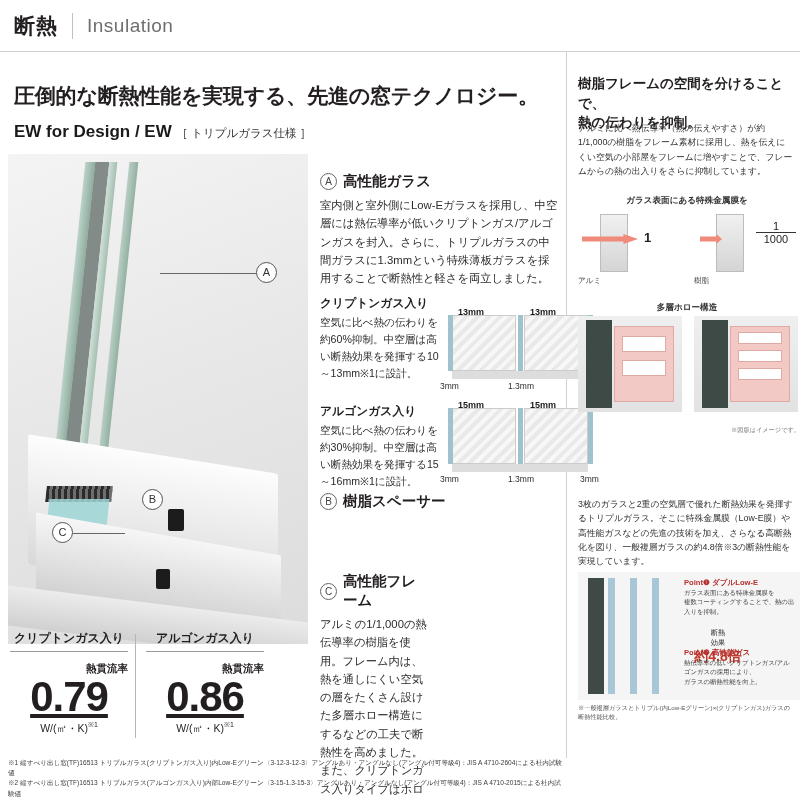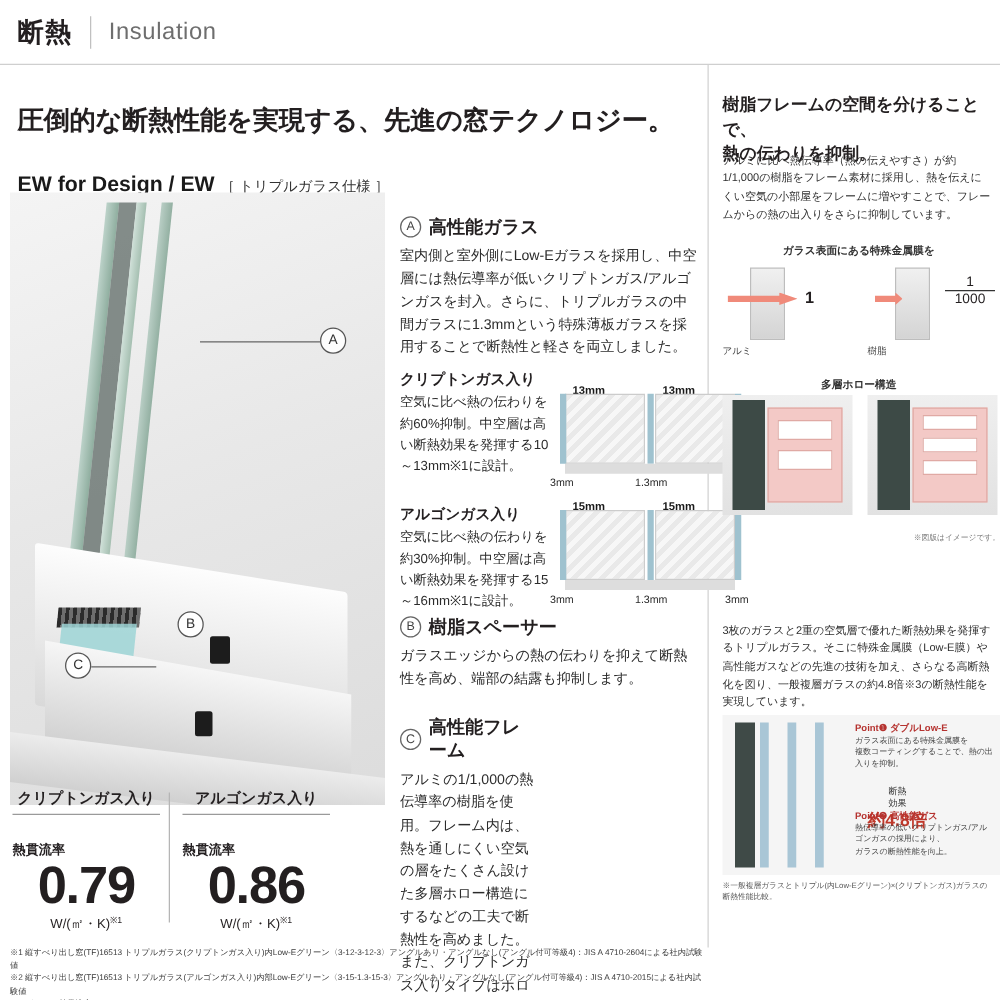--- a/index.html
+++ b/index.html
@@ -27,21 +27,21 @@
   .vrule { position: absolute; left: 566px; top: 52px; width: 1px; height: 706px; background: #d2d2d2; }
   .right-col { position: absolute; left: 578px; top: 52px; width: 222px; height: 748px; }
 
   
   .headline {
     position: absolute; left: 14px; top: 30px; width: 540px;
     font-size: 21px; font-weight: bold; letter-spacing: -0.2px;
   }
   .subhead {
     position: absolute; left: 14px; top: 70px; width: 540px;
-    font-size: 17px; font-weight: bold; color: #1a1a1a; margin-top: 16px;
+    font-size: 17px; font-weight: bold; color: #1a1a1a;
   }
   .subhead .spec { font-size: 11.5px; font-weight: normal; color: #333; }
 
   
   .photo {
     position: absolute; left: 8px; top: 102px; width: 300px; height: 490px;
     background: linear-gradient(160deg,#f4f4f4 0%,#e8e8e8 45%,#dcdcdc 100%);
     overflow: hidden;
   }
   .photo .glassA { position: absolute; left: 60px; top: 8px; width: 10px; height: 330px;
@@ -122,22 +122,22 @@
     position: absolute; right: 18px; font-size: 7px; color: #fff;
   }
   .thermal .capline { position: absolute; left: 4px; font-size: 7.4px; color: #fff; }
 
   
   .valbox { position: absolute; width: 118px; }
   .valbox .label {
     font-size: 12px; font-weight: bold; text-align: center;
     border-bottom: 1px solid #9a9a9a; padding-bottom: 4px;
   }
-  .valbox .metric { font-size: 10.5px; text-align: left; margin-top: 21px; font-weight: bold; }
-  .valbox .num { font-size: 42px; font-weight: bold; text-align: center; line-height: 1; letter-spacing: -1px; }
+  .valbox .metric { font-size: 10.5px; text-align: right; margin-top: 10px; font-weight: bold; }
+  .valbox .num { font-size: 42px; font-weight: bold; text-align: center; line-height: 1; letter-spacing: -1px; text-decoration: underline; }
   .valbox .unit { font-size: 10.5px; text-align: center; margin-top: 2px; }
   .valbox .unit sup { font-size: 7px; }
   .valdiv { position: absolute; width: 1px; background: #b5b5b5; }
 
   
   .footnotes {
     position: absolute; left: 8px; top: 758px; width: 556px;
     font-size: 6.6px; line-height: 1.55; color: #3a3a3a;
   }
 
@@ -268,21 +268,20 @@
       <div class="cap" style="left:-12px; top:74px;">3mm</div>
       <div class="cap" style="left:56px; top:74px;">1.3mm</div>
       <div class="cap" style="left:128px; top:74px;">3mm</div>
     </div>
 
     <div class="sec" style="left:320px; top:440px; width:238px;">
       <div class="sec-title">
         <span class="badge">B</span>
         <span>樹脂スペーサー</span>
       </div>
-      <div class="body-txt">ガラスエッジからの熱の伝わりを抑えて断熱性を高め、端部の結露も抑制します。</div>
     </div>
 
     <div class="sec" style="left:320px; top:520px; width:110px;">
       <div class="sec-title">
         <span class="badge">C</span>
         <span>高性能フレーム</span>
       </div>
       <div class="body-txt" style="width:108px;">アルミの1/1,000の熱伝導率の樹脂を使用。フレーム内は、熱を通しにくい空気の層をたくさん設けた多層ホロー構造にするなどの工夫で断熱性を高めました。また、クリプトンガス入りタイプはホロー内に断熱材を入れ、さらに高断熱化を図っています。</div>
     </div>
 

